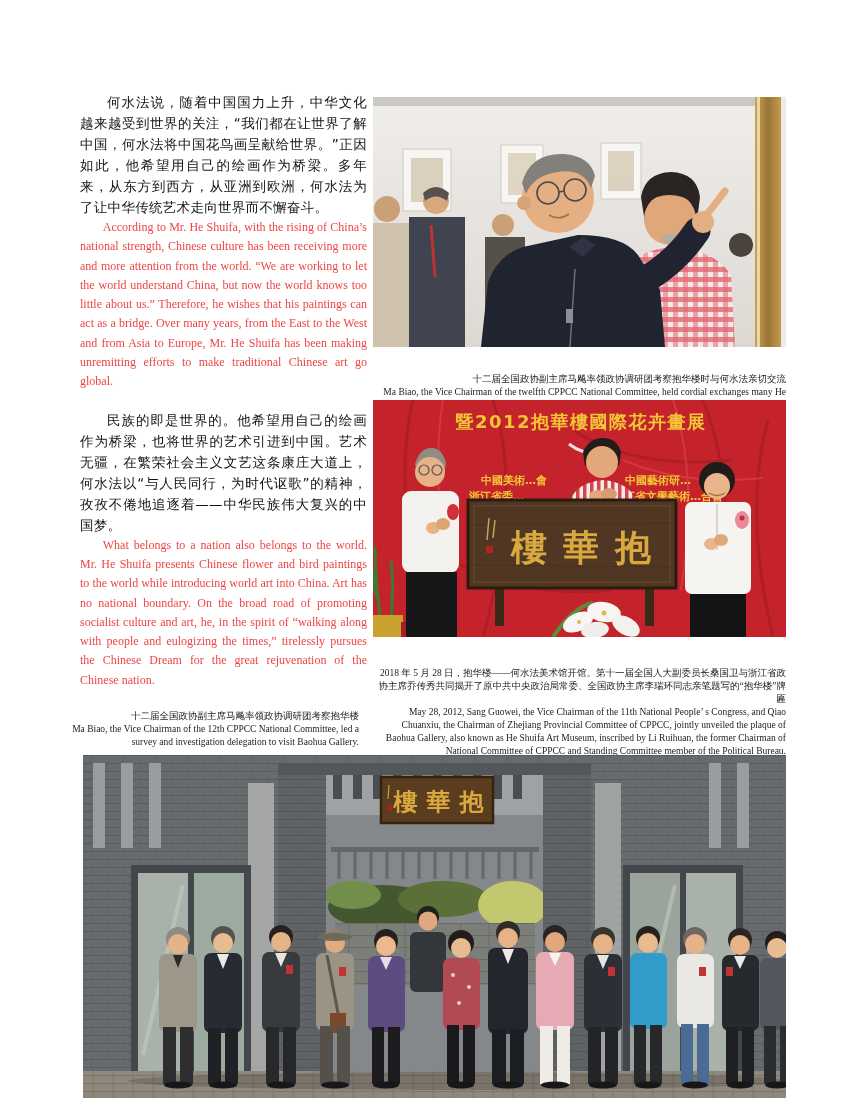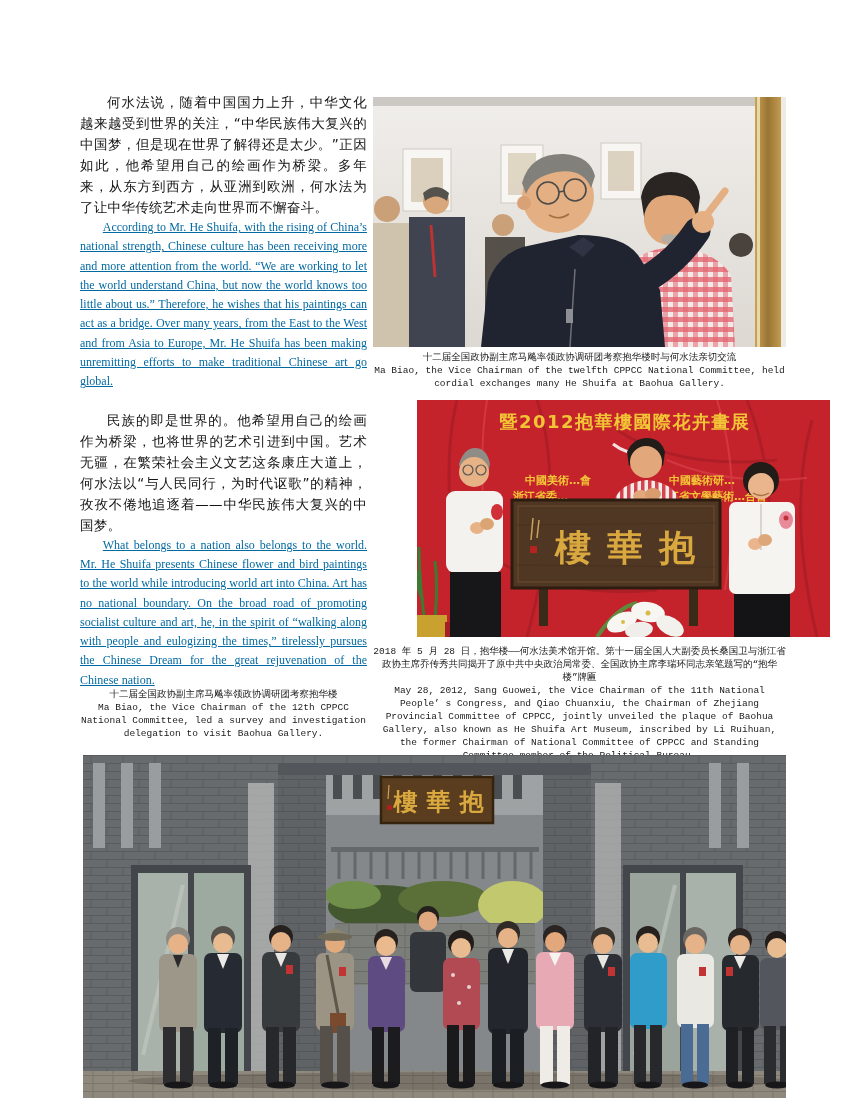--- a/index.html
+++ b/index.html
@@ -4,47 +4,47 @@
 <style>
   html,body{margin:0;padding:0;background:#ffffff;}
   .page{position:relative;width:846px;height:1102px;background:#ffffff;overflow:hidden;
         font-family:"Liberation Sans","DejaVu Sans",sans-serif;color:#161616;}
 
   
   .textcol{position:absolute;left:80px;top:92px;width:287px;}
   p.zh{font-family:"DejaVu Sans",sans-serif;font-size:13.5px;line-height:21px;
        letter-spacing:0.3px;text-indent:2em;text-align:justify;margin:0;color:#141414;}
   p.en{font-family:"Liberation Serif","DejaVu Serif",serif;font-size:12px;line-height:19.3px;
-       text-indent:1.9em;text-align:justify;margin:0;color:#0369a1;text-decoration:underline;}
+       text-indent:1.9em;text-align:justify;margin:0;color:#ef4444;}
   .para-gap{height:18px;}
 
   
-  .caption{font-family:Liberation Mono, monospace;font-size:9.5px;
-           line-height:13px;color:#1b1b1b;text-align:center;}
+  .caption{font-family:Liberation Serif, serif;font-size:9.5px;
+           line-height:13px;color:#1b1b1b;text-align:right;margin-top:22px;}
   .caption .zh-line{display:block;}
-  .cap-left{position:absolute;left:80px;top:688px;width:287px;}
+  .cap-left{position:absolute;left:72px;top:688px;width:287px;}
   .cap-photo1{position:absolute;left:373px;top:351px;width:413px;}
   .cap-photo2{position:absolute;left:373px;top:645px;width:413px;}
 
   
   figure{margin:0;padding:0;}
   .photo{position:absolute;overflow:hidden;background:#ddd;}
   .photo1{left:373px;top:97px;width:413px;height:250px;}
-  .photo2{left:373px;top:400px;width:413px;height:237px;margin-left:44px;}
+  .photo2{left:373px;top:400px;width:413px;height:237px;}
   .photo3{left:83px;top:755px;width:703px;height:343px;}
   .photo svg{display:block;}
   text{font-family:"DejaVu Sans",sans-serif;}
 </style>
 </head>
 <body>
 
 <div class="page">
 
   <div class="textcol">
-    <p class="zh">何水法说，随着中国国力上升，中华文化越来越受到世界的关注，“中华民族伟大复兴的中国梦，但是现在世界了解得还是太少。”正因如此，他希望用自己的绘画作为桥梁。多年来，从东方到西方，从亚洲到欧洲，何水法为了让中华传统艺术走向世界而不懈奋斗。</p>
+    <p class="zh">何水法说，随着中国国力上升，中华文化越来越受到世界的关注，“我们都在让世界了解中国，何水法将中国花鸟画呈献给世界。”正因如此，他希望用自己的绘画作为桥梁。多年来，从东方到西方，从亚洲到欧洲，何水法为了让中华传统艺术走向世界而不懈奋斗。</p>
     <p class="en">According to Mr. He Shuifa, with the rising of China’s national strength, Chinese culture has been receiving more and more attention from the world. “We are working to let the world understand China, but now the world knows too little about us.” Therefore, he wishes that his paintings can act as a bridge. Over many years, from the East to the West and from Asia to Europe, Mr. He Shuifa has been making unremitting efforts to make traditional Chinese art go global.</p>
     <div class="para-gap"></div>
     <p class="zh">民族的即是世界的。他希望用自己的绘画作为桥梁，也将世界的艺术引进到中国。艺术无疆，在繁荣社会主义文艺这条康庄大道上，何水法以“与人民同行，为时代讴歌”的精神，孜孜不倦地追逐着——中华民族伟大复兴的中国梦。</p>
     <p class="en">What belongs to a nation also belongs to the world. Mr. He Shuifa presents Chinese flower and bird paintings to the world while introducing world art into China. Art has no national boundary. On the broad road of promoting socialist culture and art, he, in the spirit of “walking along with people and eulogizing the times,” tirelessly pursues the Chinese Dream for the great rejuvenation of the Chinese nation.</p>
   </div>
 
   <div class="caption cap-left">
     <span class="zh-line">十二届全国政协副主席马飚率领政协调研团考察抱华楼</span>
     <span>Ma Biao, the Vice Chairman of the 12th CPPCC National Committee, led a survey and investigation delegation to visit Baohua Gallery.</span>
   </div>

